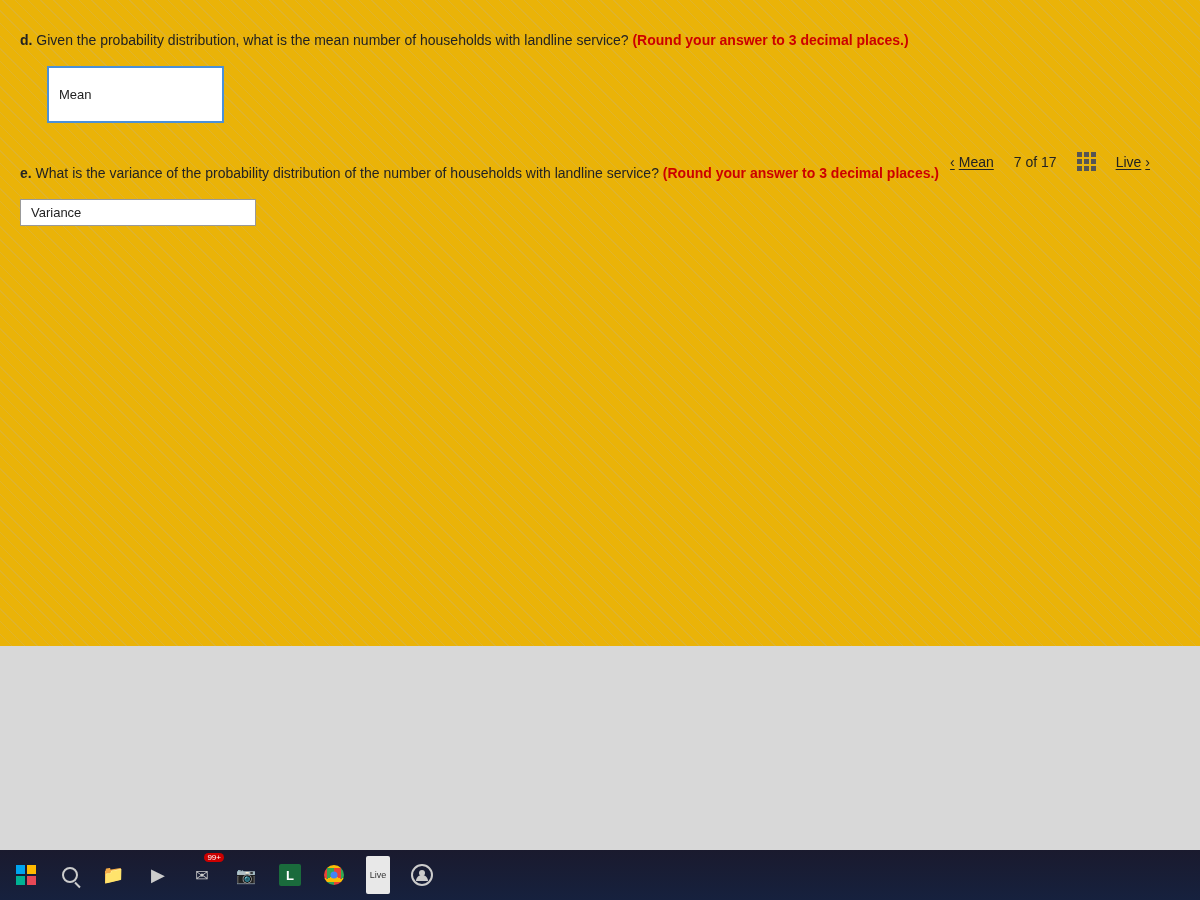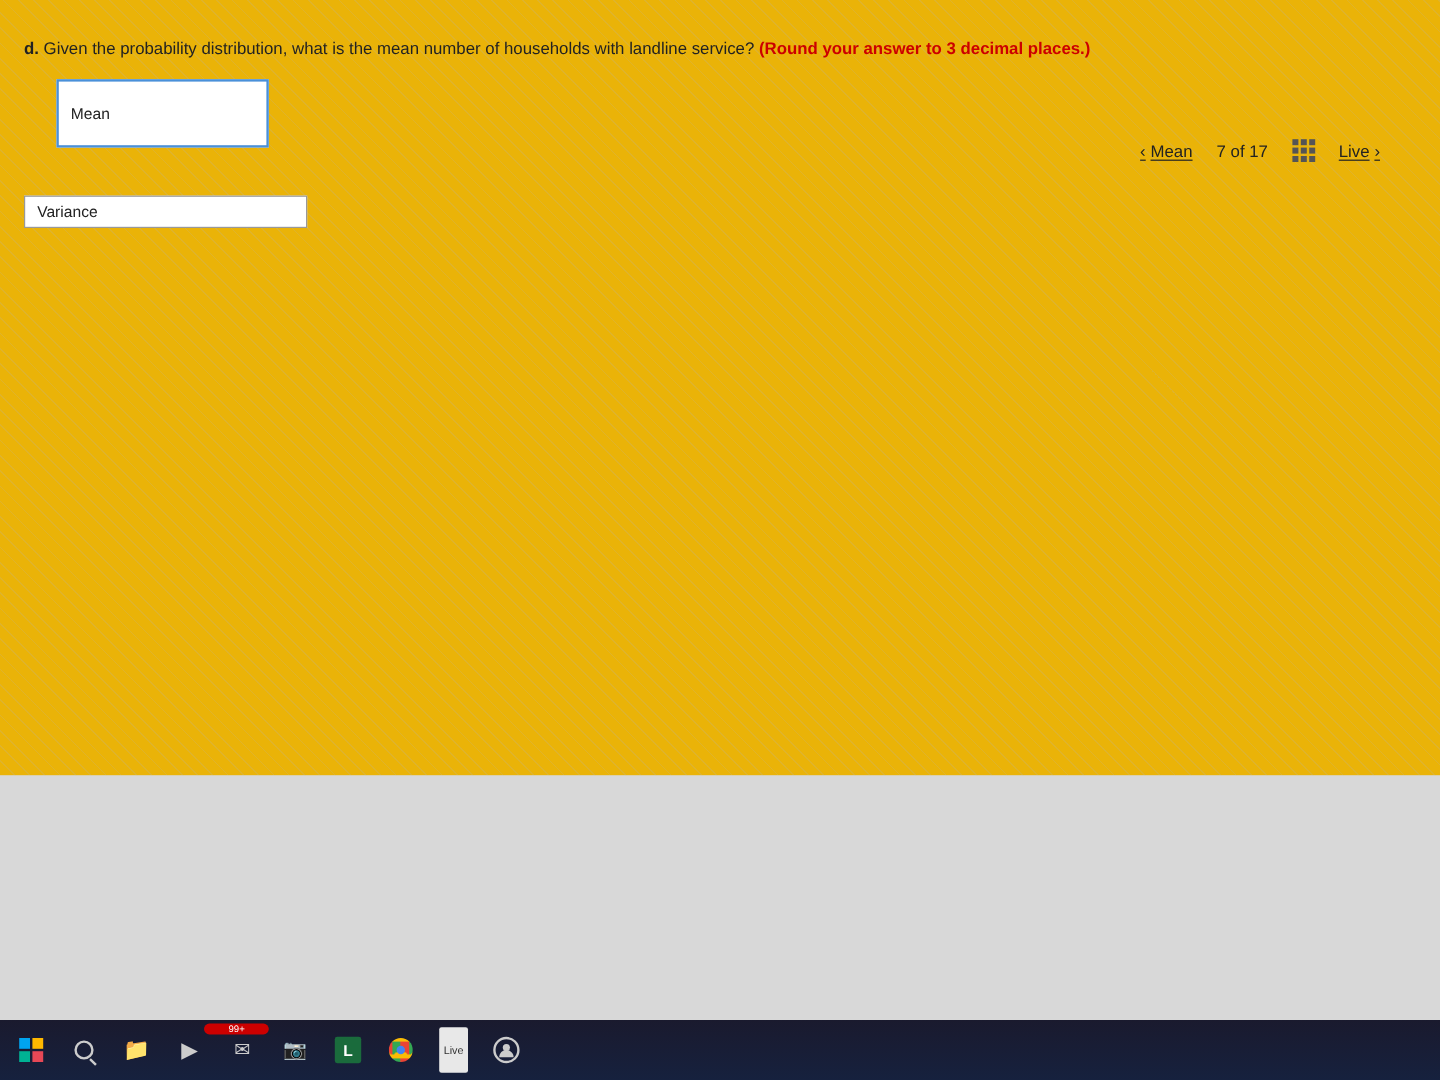--- a/index.html
+++ b/index.html
@@ -202,21 +202,21 @@
     }
 
     .badge-num {
       position: absolute;
       top: -2px;
       right: -2px;
       background: #cc0000;
       color: white;
       font-size: 8px;
       border-radius: 8px;
-      padding: 0 20px;
+      padding: 0 3px;
       min-width: 14px;
       text-align: center;
     }
 
     .chrome-icon {
       width: 20px;
       height: 20px;
       border-radius: 50%;
       border: 3px solid transparent;
       background: conic-gradient(#ea4335 0deg 120deg, #fbbc04 120deg 240deg, #34a853 240deg 360deg);
@@ -301,20 +301,25 @@
         <span> <span>Given the probability distribution, what is the mean number of households with landline service?</span> </span>
         <span class="bold-red">(Round your answer to 3 decimal places.)</span>
       </div>
       <div class="input-wrapper">
         <span class="input-label">Mean</span>
         <input class="input-field" type="text" value="" placeholder="" style="">
       </div>
     </div>
 
     <div class="question-e">
+      <div class="question-text">
+        <span class="question-label">e.</span>
+        <span> <span>What is the variance of the probability distribution of the number of households with landline service?</span> </span>
+        <span class="bold-red">(Round your answer to 3 decimal places.)</span>
+      </div>
       <div class="variance-wrapper">
         <span class="variance-label">Variance</span>
         <input class="variance-field" type="text" value="" placeholder="" style="">
       </div>
     </div>
 
     <div class="navigation-bar">
       <button class="nav-btn">
         <span>‹</span>
         <span>Mean</span>

